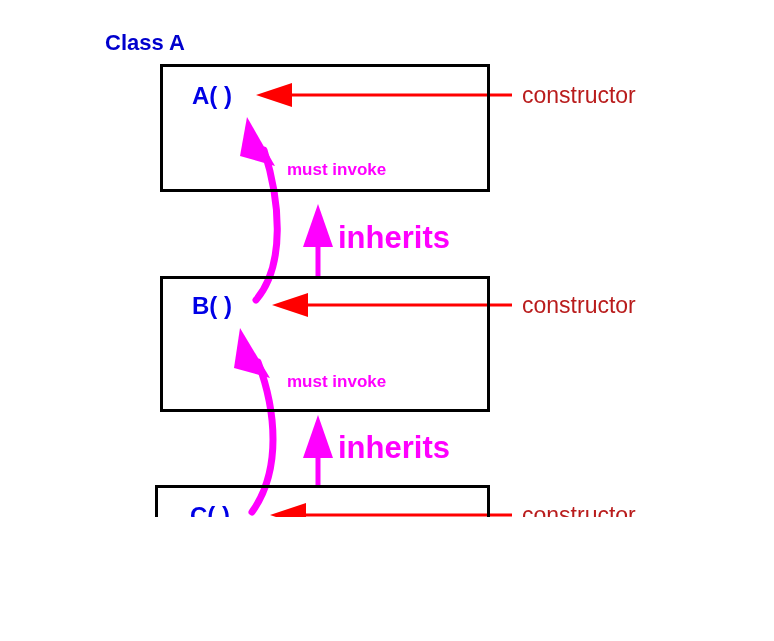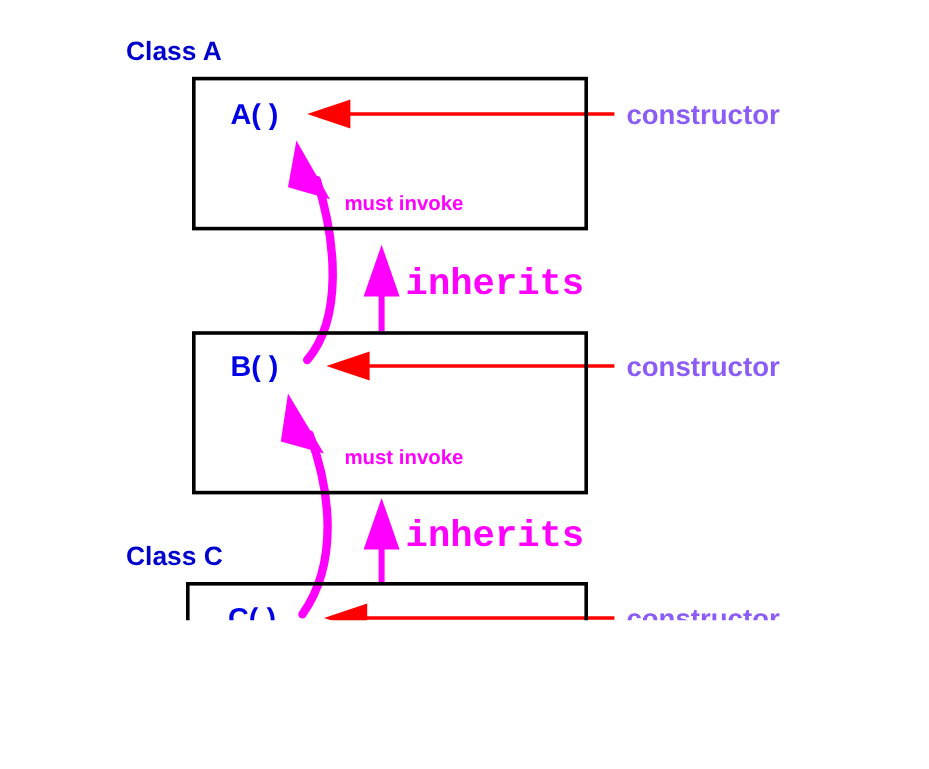--- a/index.html
+++ b/index.html
@@ -40,40 +40,40 @@
   .ctor-name {
     position: absolute;
     color: #0000e6;
     font-weight: bold;
     font-size: 24px;
     font-family: "Liberation Sans", sans-serif;
     white-space: nowrap;
   }
   .ctor-caption {
     position: absolute;
-    color: #8b5cf6;
-    font-weight: bold;
+    color: #b91c1c;
+    font-weight: normal;
     font-size: 23px;
     font-family: "Liberation Sans", sans-serif;
     white-space: nowrap;
   }
   .invoke-caption {
     position: absolute;
     color: #ff00ff;
     font-weight: bold;
     font-size: 17px;
     font-family: "Liberation Sans", sans-serif;
     white-space: nowrap;
   }
   .inherits-caption {
     position: absolute;
     color: #ff00ff;
     font-weight: bold;
     font-size: 31px;
-    font-family: Liberation Mono, monospace;
+    font-family: Liberation Sans, sans-serif;
     white-space: nowrap;
   }
 </style>
 </head>
 <body>
 
 <div id="canvas">
 
   <svg id="vector-layer" viewBox="0 0 774 641">
 
@@ -129,21 +129,20 @@
   <div class="class-box" style="left:160px; top:276px; width:330px; height:136px;"></div>
 
   <div class="ctor-name" style="left:192px; top:292px;">B( )</div>
 
   <div class="ctor-caption" style="left:522px; top:292px;">constructor</div>
 
   <div class="invoke-caption" style="left:287px; top:372px;">must invoke</div>
 
   <div class="inherits-caption" style="left:338px; top:430px;">inherits</div>
 
-  <div class="class-label" style="left:105px; top:451px;">Class C</div>
 
   <div class="class-box" style="left:155px; top:485px; width:335px; height:138px;"></div>
 
   <div class="ctor-name" style="left:190px; top:502px;">C( )</div>
 
   <div class="ctor-caption" style="left:522px; top:502px;">constructor</div>
 
 </div>
 
 </body></html>

